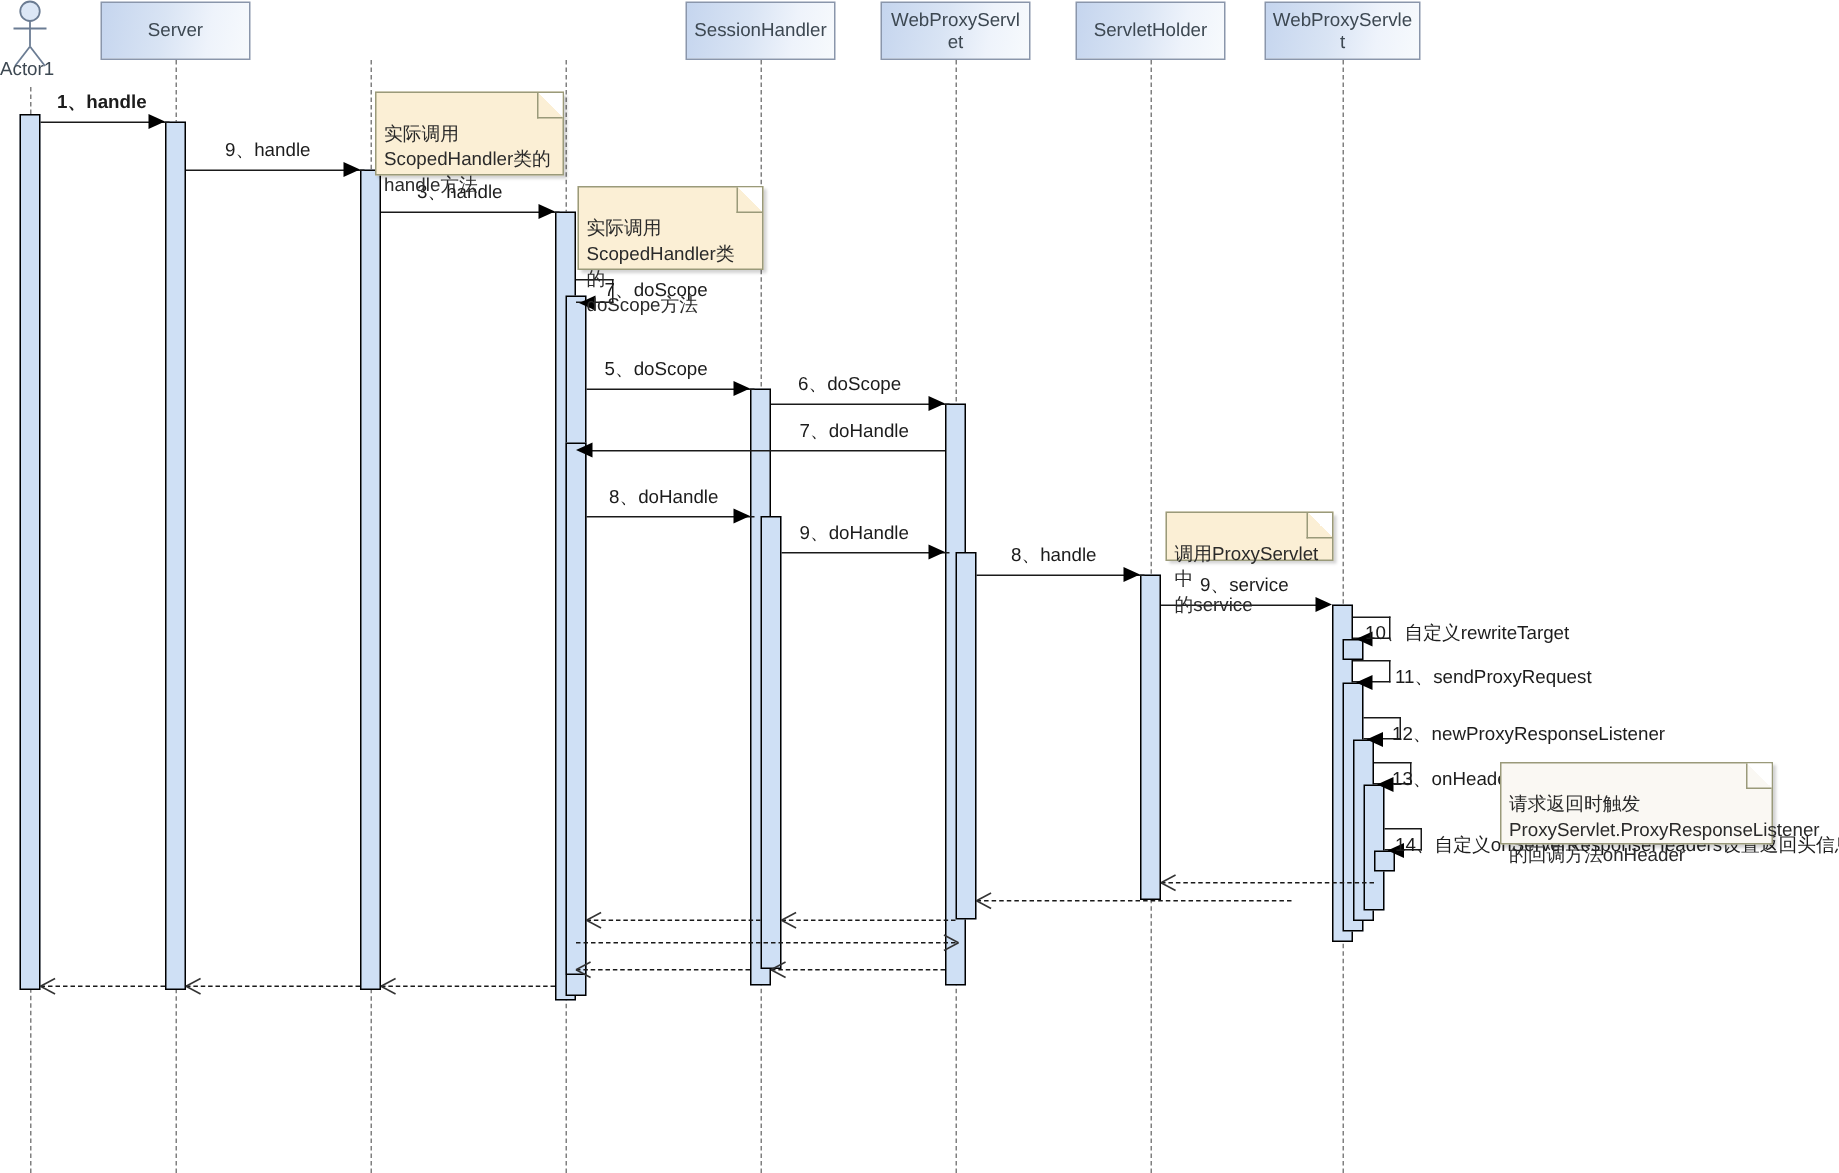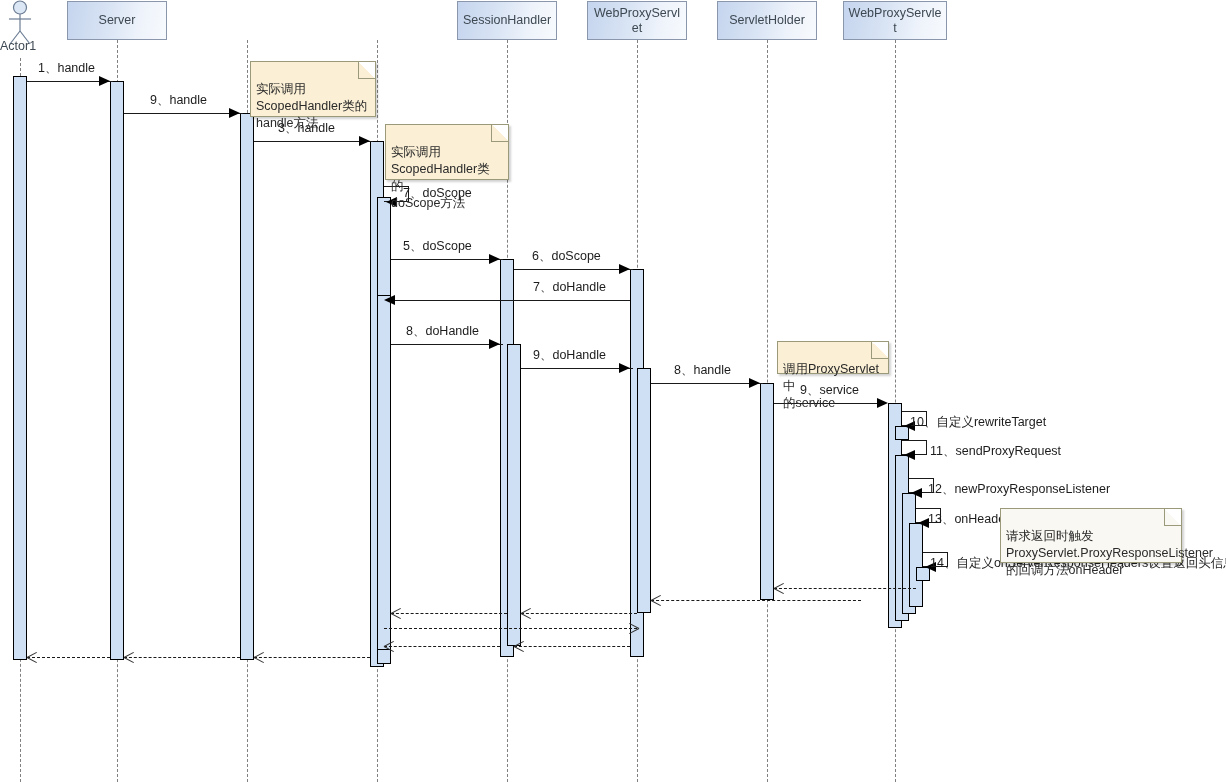--- a/index.html
+++ b/index.html
@@ -192,21 +192,21 @@
   <div class="activation" style="left:888px;top:403px; width:14px; height:225px;"></div>
 
   <div class="activation" style="left:895px;top:426px; width:14px; height:14px;"></div>
   <div class="activation" style="left:895px;top:455px; width:14px; height:166px;"></div>
   <div class="activation" style="left:902px;top:493px; width:14px; height:121px;"></div>
   <div class="activation" style="left:909px;top:523px; width:14px; height:84px;"></div>
   <div class="activation" style="left:916px;top:567px; width:14px; height:14px;"></div>
 
   <div class="msg-line" style="left:27px;top:81px;width:86px;"></div>
   <div class="arrow-r" style="left:99px;top:76px;"></div>
-  <div class="msg-label" style="left:38px;top:60px;">1、handle</div>
+  <div class="msg-label" style="left:38px;top:60px;font-weight:bold;">1、handle</div>
 
   <div class="msg-line" style="left:124px;top:113px;width:119px;"></div>
   <div class="arrow-r" style="left:229px;top:108px;"></div>
   <div class="msg-label" style="left:150px;top:92px;">9、handle</div>
 
   <div class="msg-line" style="left:254px;top:141px;width:119px;"></div>
   <div class="arrow-r" style="left:359px;top:136px;"></div>
   <div class="msg-label" style="left:278px;top:120px;">3、handle</div>
 
   <div class="selfcall" style="left:384px;top:186px;width:25px;height:16px;"></div>

